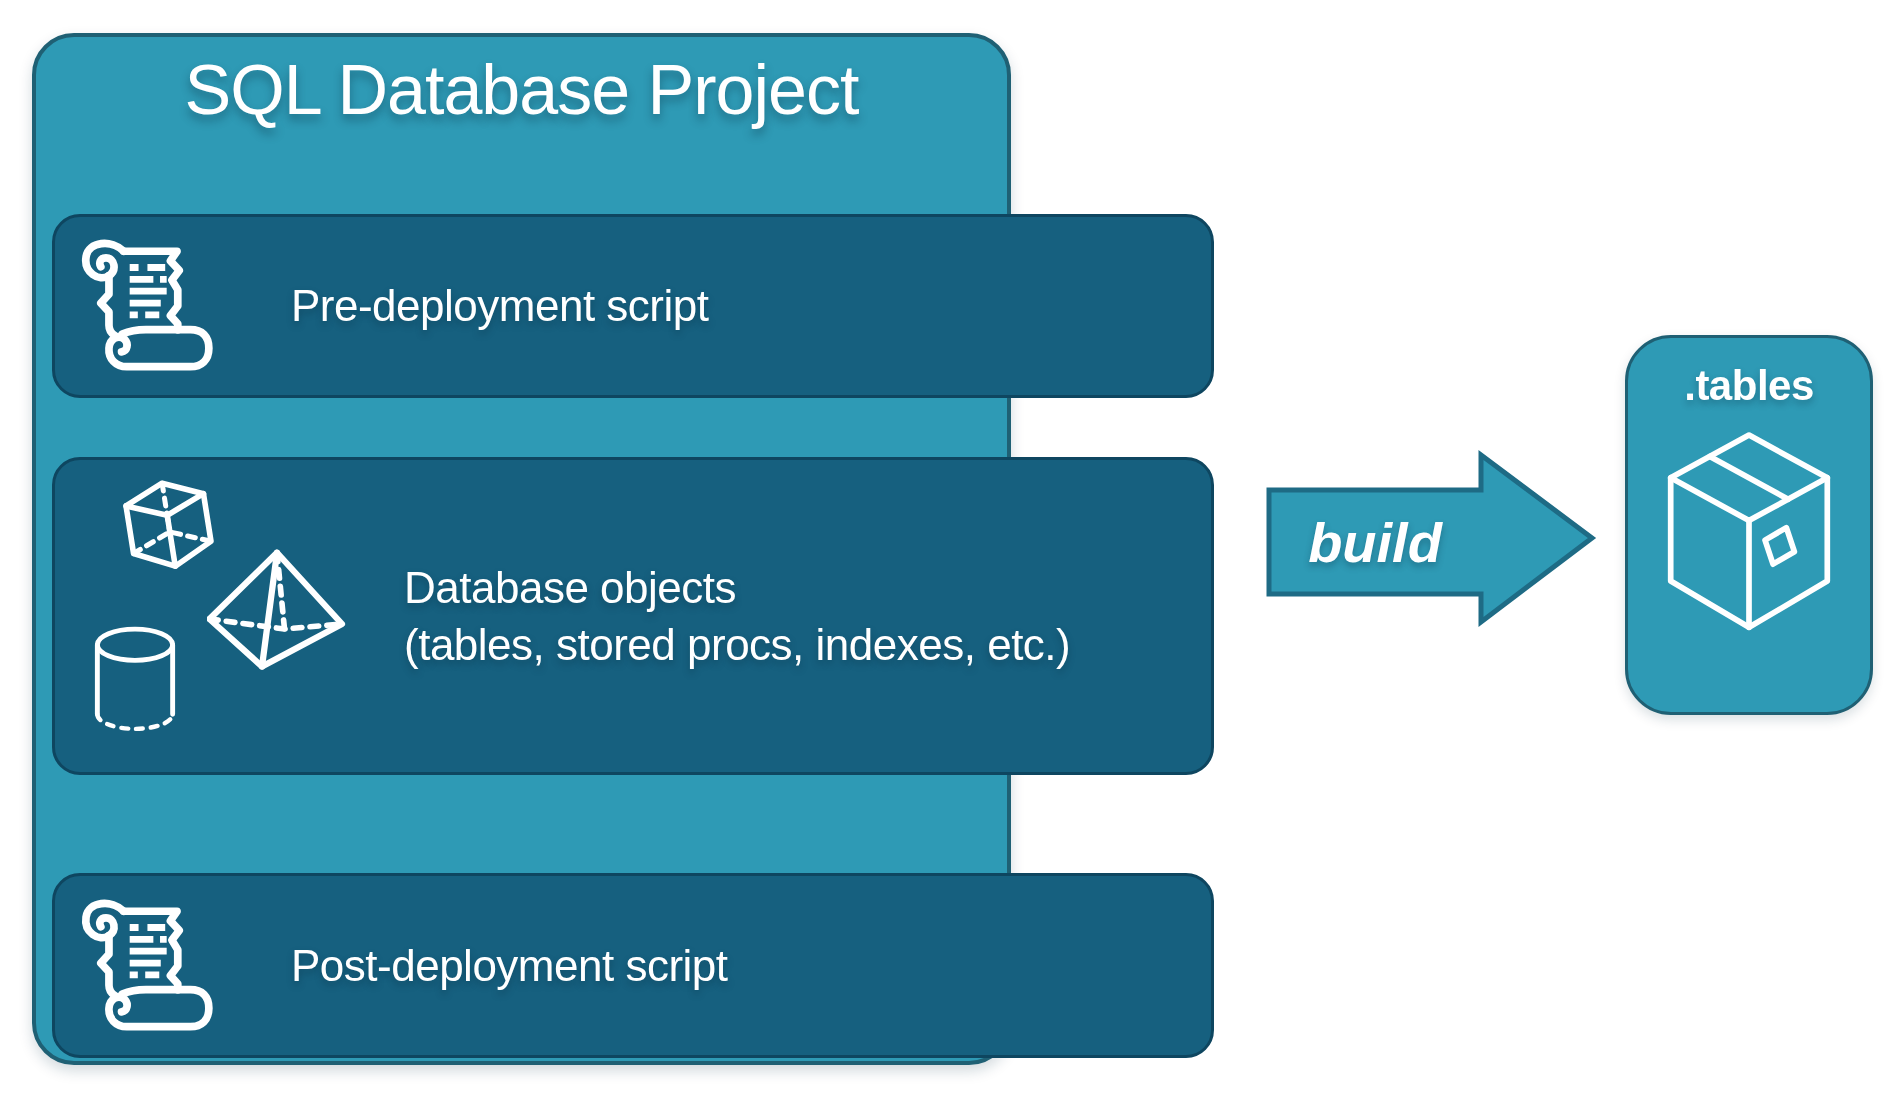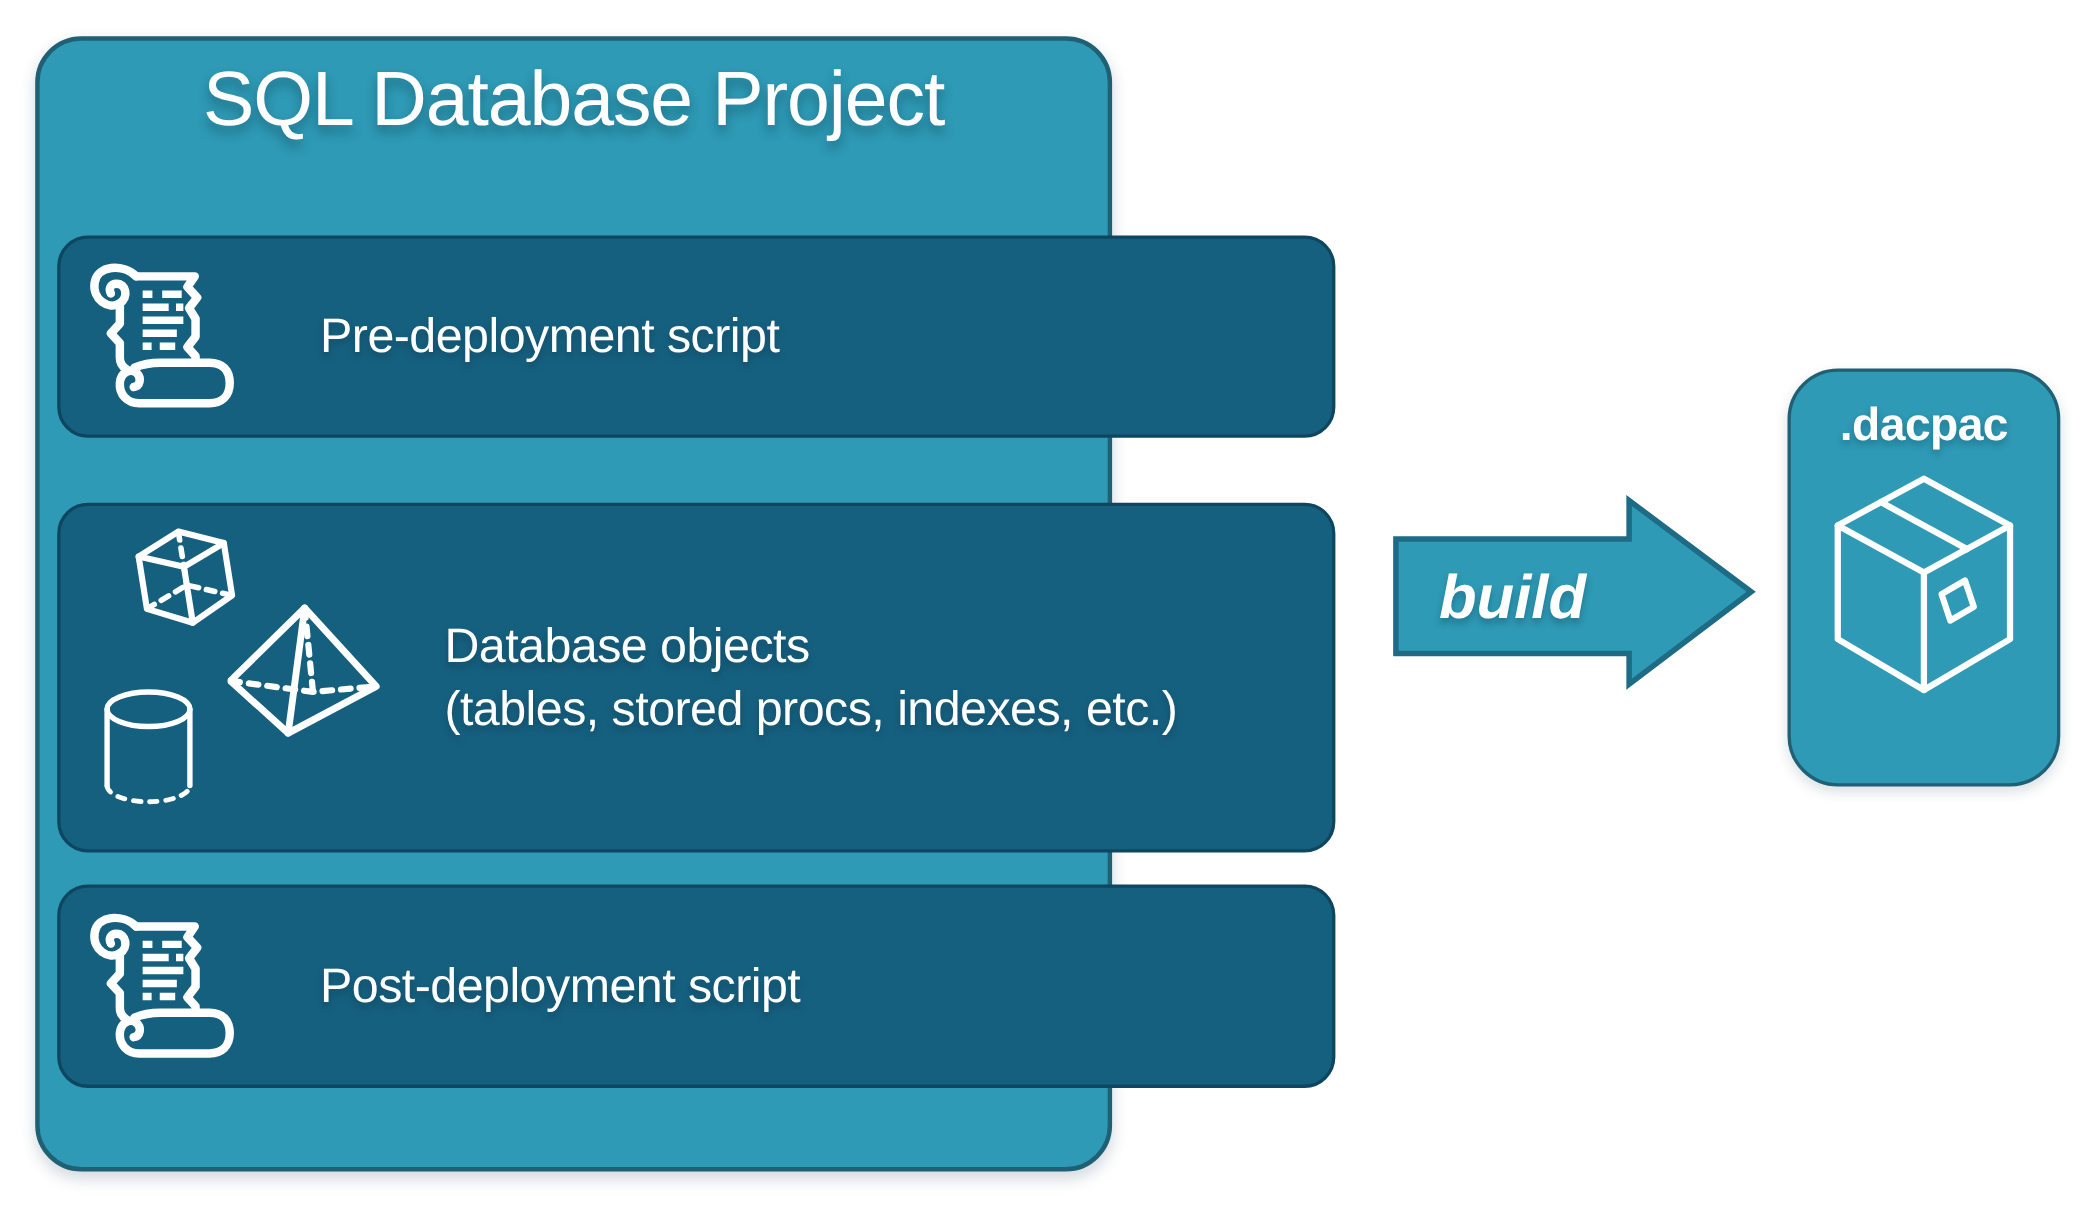--- a/index.html
+++ b/index.html
@@ -28,21 +28,21 @@
   }
   .panel{
     position:absolute;left:16px;width:1162px;
     background:var(--panel,#16607F);
     border:3px solid var(--panelBorder,#0E4660);
     border-radius:28px;
     display:flex;align-items:center;
   }
   .panel-pre{top:177px;height:184px;}
   .panel-mid{top:420px;height:318px;}
-  .panel-post{top:767px;height:185px;text-align:center;}
+  .panel-post{top:836px;height:185px;text-align:center;}
 
   .panel-label{
     color:var(--textWhite,#fff);font-size:44px;font-weight:400;letter-spacing:-.5px;
     text-shadow:0 4px 7px rgba(8,40,58,.35);white-space:nowrap;
   }
   .scroll-panel .panel-label{margin-left:236px;}
   .label-2line{position:absolute;left:349px;top:50%;transform:translateY(-50%);}
   .label-2line div{line-height:57px;}
 
   .icon{position:absolute;display:block;}
@@ -157,21 +157,21 @@
   </section>
 
   <div class="build-arrow">
     <svg viewBox="0 0 345 182" aria-hidden="true">
       <polygon points="9,42 221,42 221,7 332,90 221,174 221,146 9,146" fill="#2E9AB5" stroke="#1E6B85" stroke-width="5" stroke-linejoin="miter"></polygon>
     </svg>
     <span class="build-label">build</span>
   </div>
 
   <section class="dacpac-box">
-    <div class="dacpac-label">.dacpac</div>
+    <div class="dacpac-label">.tables</div>
     <span class="icon package-icon">
       <svg viewBox="0 0 100 118" aria-hidden="true">
         <g fill="none" stroke="#FFFFFF" stroke-width="3.2" stroke-linecap="round" stroke-linejoin="round">
           <path d="M50 4 L94 28 L94 86 L50 112 L6 86 L6 28 Z"></path>
           <path d="M6 28 L50 52 L94 28"></path>
           <path d="M50 52 L50 112"></path>
           <path d="M28 16 L72 40"></path>
           <path d="M59 63 L71 56 L75.5 69.5 L63.5 76.5 Z"></path>
         </g>
       </svg>

